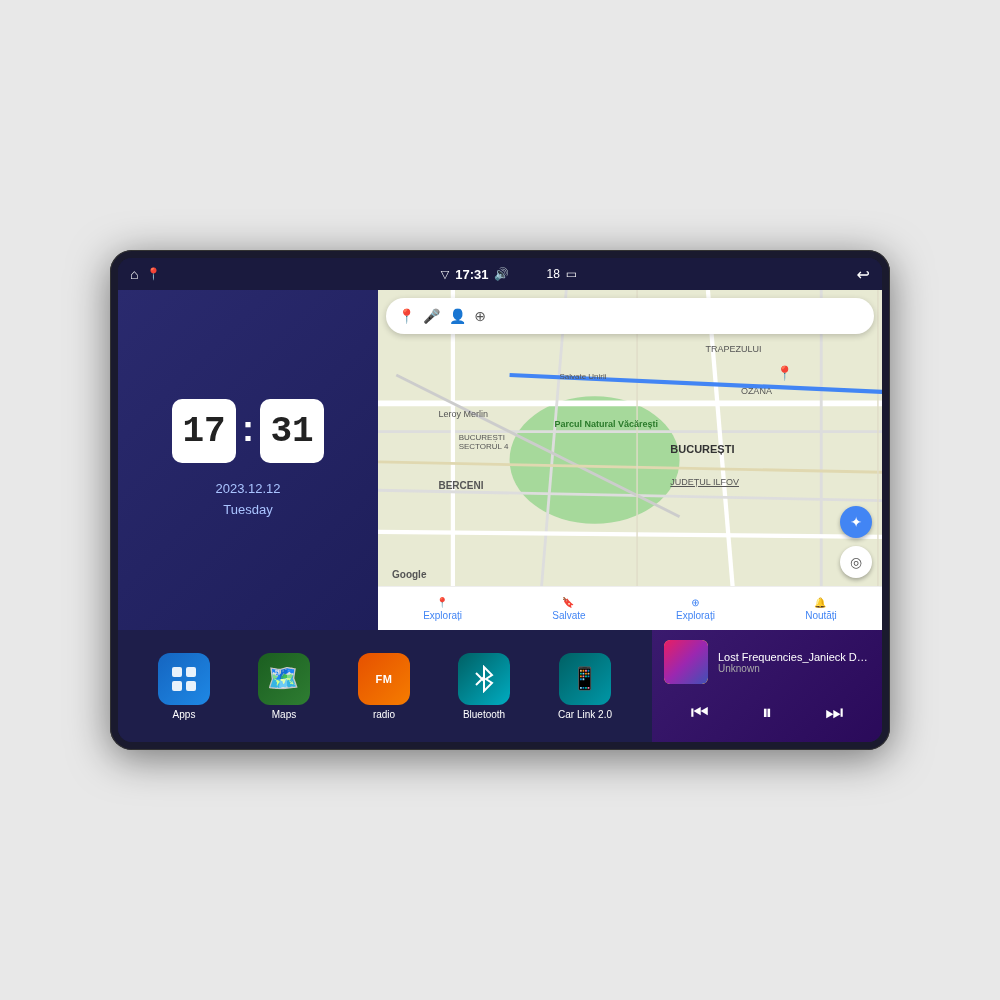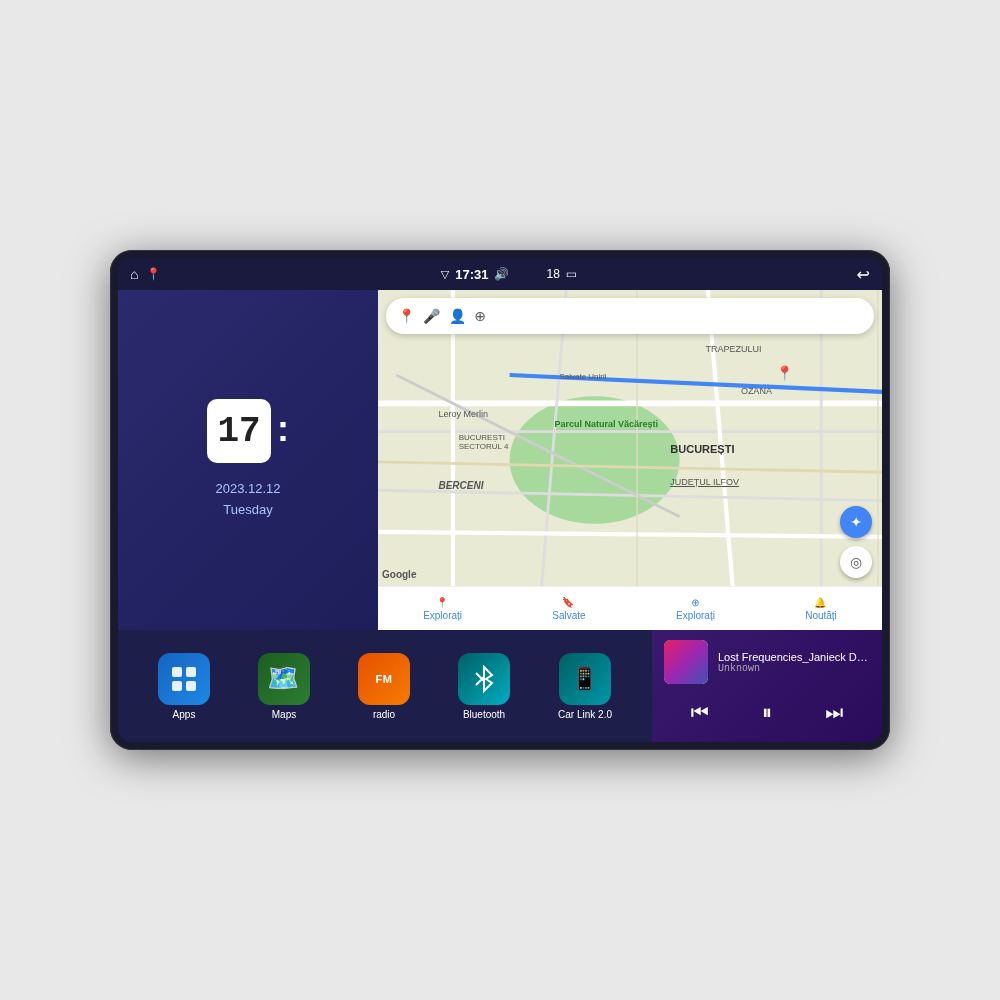--- a/index.html
+++ b/index.html
@@ -289,21 +289,20 @@
       font-size: 11px;
       white-space: nowrap;
       overflow: hidden;
       text-overflow: ellipsis;
       font-weight: 500;
     }
 
     .music-artist {
       color: #aaa;
       font-size: 10px;
-      font-family: Liberation Mono, monospace;
     }
 
     .music-controls {
       display: flex;
       align-items: center;
       justify-content: space-around;
       padding: 4px 0;
     }
 
     .music-btn {
@@ -342,21 +341,21 @@
       justify-content: center;
       box-shadow: 0 2px 4px rgba(0,0,0,0.3);
       font-size: 14px;
       color: white;
     }
 
     
     .google-logo {
       position: absolute;
       bottom: 50px;
-      left: 4px;
+      left: 14px;
       font-size: 10px;
       color: #555;
       font-weight: bold;
     }
   </style>
 </head>
 <body>
 
 <div class="device-outer">
   <div class="device-screen">
@@ -379,20 +378,21 @@
     </div>
 
     <div class="main-content">
 
       <div class="top-section">
 
         <div class="clock-panel">
           <div class="clock-display">
             <div class="clock-digit-block">17</div>
             <div class="clock-colon">:</div>
+            <div class="clock-digit-block">31</div>
           </div>
           <div class="clock-date">
             <div>2023.12.12</div>
             <div>Tuesday</div>
           </div>
         </div>
 
         <div class="map-panel">
 
           <svg class="map-svg" viewBox="0 0 490 240" preserveAspectRatio="xMidYMid slice">
@@ -418,21 +418,21 @@
             <line x1="420" y1="0" x2="420" y2="240" stroke="#e0dcc8" stroke-width="1"></line>
 
             <line x1="160" y1="60" x2="490" y2="75" stroke="#4285f4" stroke-width="3"></line>
           </svg>
 
           <div style="position:absolute; top:38%; left:35%; font-size:9px; color:#2a7a2a; font-weight:600;">Parcul Natural Văcărești</div>
           <div style="position:absolute; top:35%; left:12%; font-size:9px; color:#555;">Leroy Merlin</div>
           <div style="position:absolute; top:45%; left:58%; font-size:11px; color:#333; font-weight:bold;">BUCUREȘTI</div>
           <div style="position:absolute; top:55%; left:58%; font-size:9px; color:#555;text-decoration:underline;">JUDEȚUL ILFOV</div>
           <div style="position:absolute; top:16%; left:65%; font-size:9px; color:#555;">TRAPEZULUI</div>
-          <div style="position:absolute; top:56%; left:12%; font-size:10px; color:#555; font-weight:600;font-style:italic;">BERCENI</div>
+          <div style="position:absolute; top:56%; left:12%; font-size:10px; color:#555; font-weight:600;">BERCENI</div>
           <div style="position:absolute; top:42%; left:16%; font-size:8px; color:#555;">BUCUREȘTI<br>SECTORUL 4</div>
           <div style="position:absolute; top:24%; left:36%; font-size:8px; color:#555;">Salvate Unirii</div>
           <div style="position:absolute; top:14%; left:72%; font-size:9px; color:#555;margin-top:48px;">OZANA</div>
 
           <div style="position:absolute; top:22%; left:79%; font-size:14px;">📍</div>
 
           <div class="map-location-icon">◎</div>
           <div class="map-compass">✦</div>
 
           <div class="google-logo">Google</div>

